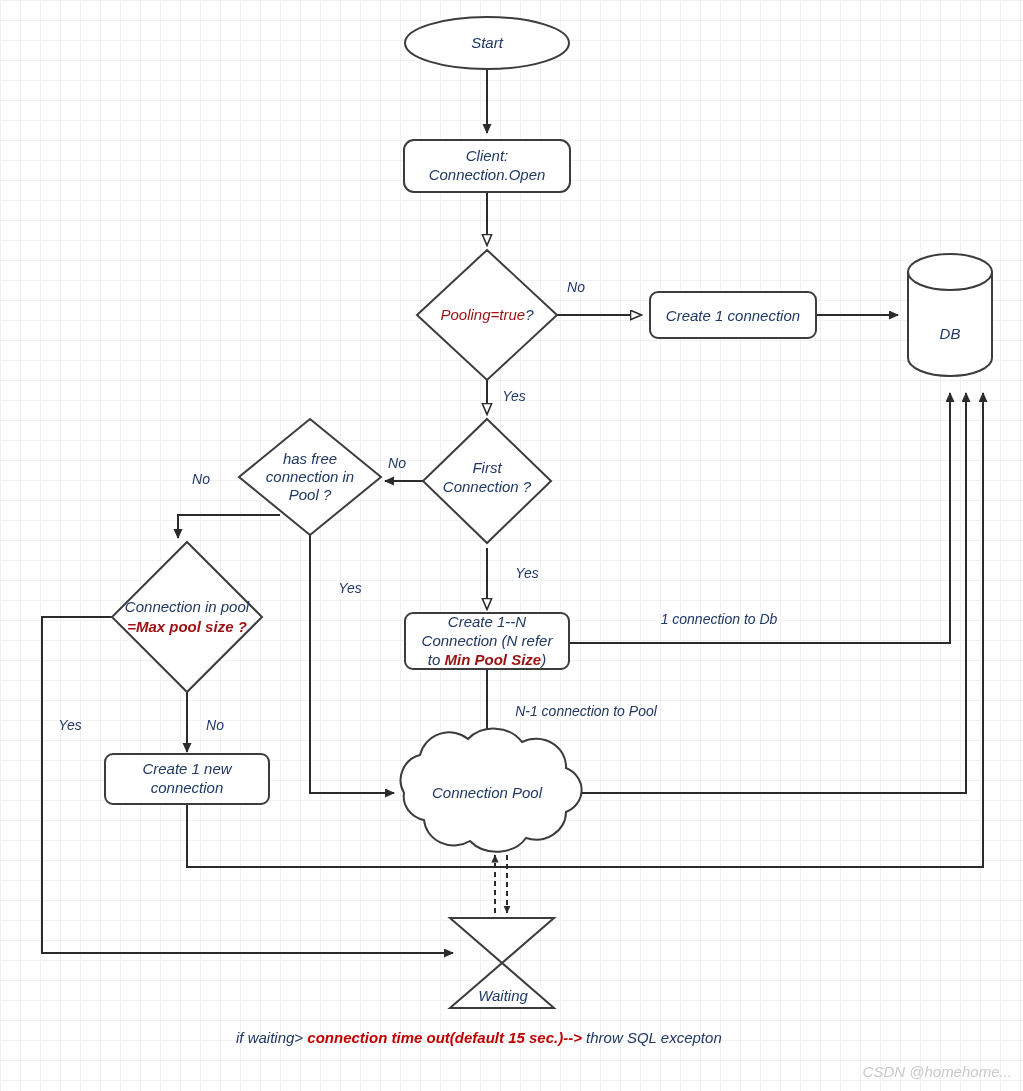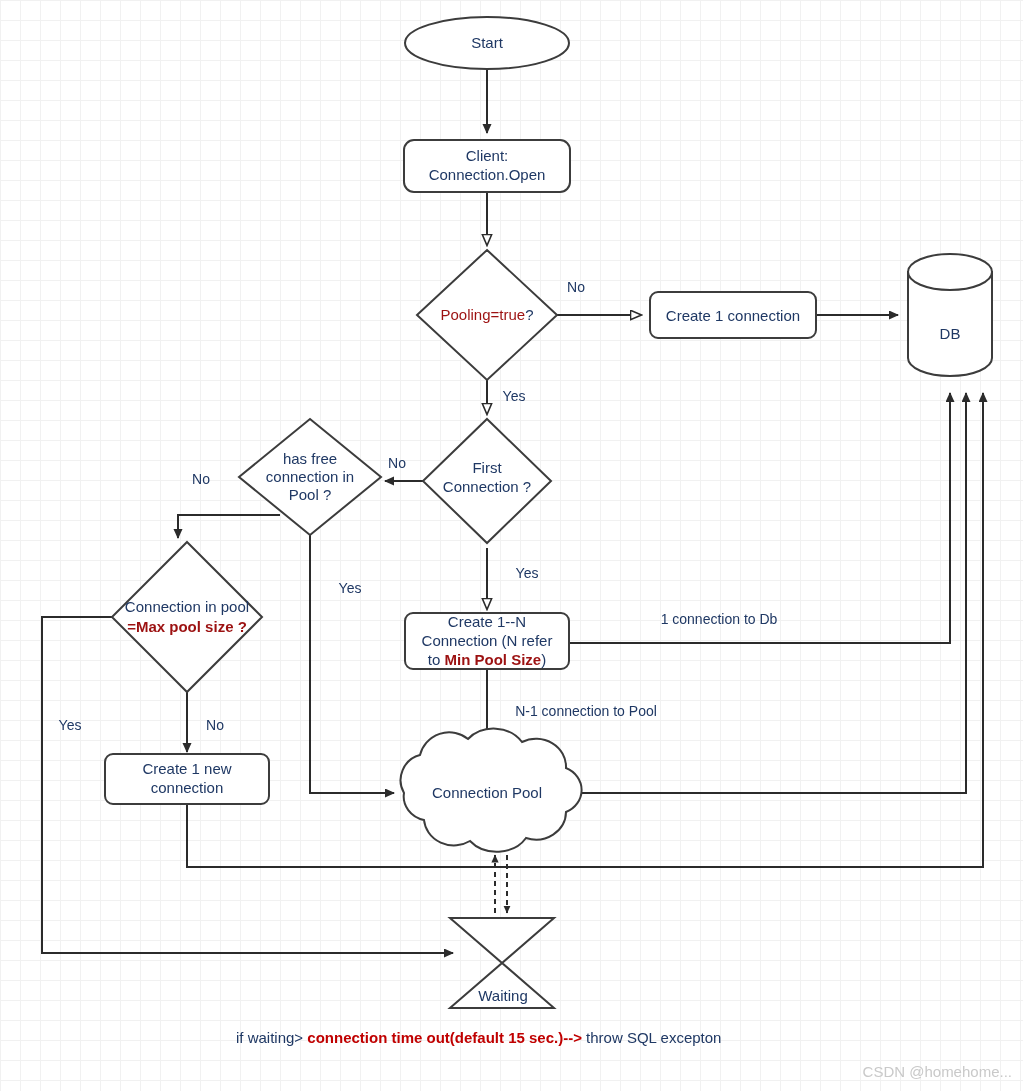--- a/index.html
+++ b/index.html
@@ -13,20 +13,21 @@
     position:relative;
     width:1023px;height:1091px;
     background-color:#ffffff;
     background-image:
       linear-gradient(to right, #f1f1f1 1px, transparent 1px),
       linear-gradient(to bottom, #f1f1f1 1px, transparent 1px),
       linear-gradient(to right, #e2e2e2 1px, transparent 1px),
       linear-gradient(to bottom, #e2e2e2 1px, transparent 1px);
     background-size:20px 20px, 20px 20px, 80px 80px, 80px 80px;
     background-position:0 0,0 0,0 0,0 0;
+    font-style:italic;
   }
   svg#flow{position:absolute;left:0;top:0;width:1023px;height:1091px;}
   .shape{fill:#ffffff;stroke:#3c3c3c;stroke-width:2;}
   .edge{fill:none;stroke:#2b2b2b;stroke-width:2;}
   .edge-dash{fill:none;stroke:#2b2b2b;stroke-width:2;stroke-dasharray:5 4;}
   text{font-family:"Liberation Sans","DejaVu Sans",sans-serif;}
   .t-node{font-size:15px;fill:#1f3864;}
   .t-red{font-size:15px;fill:#9c1111;}
   .t-redb{font-size:15px;fill:#9c1111;font-weight:bold;}
   .t-lbl{font-size:14px;fill:#1f3864;}

